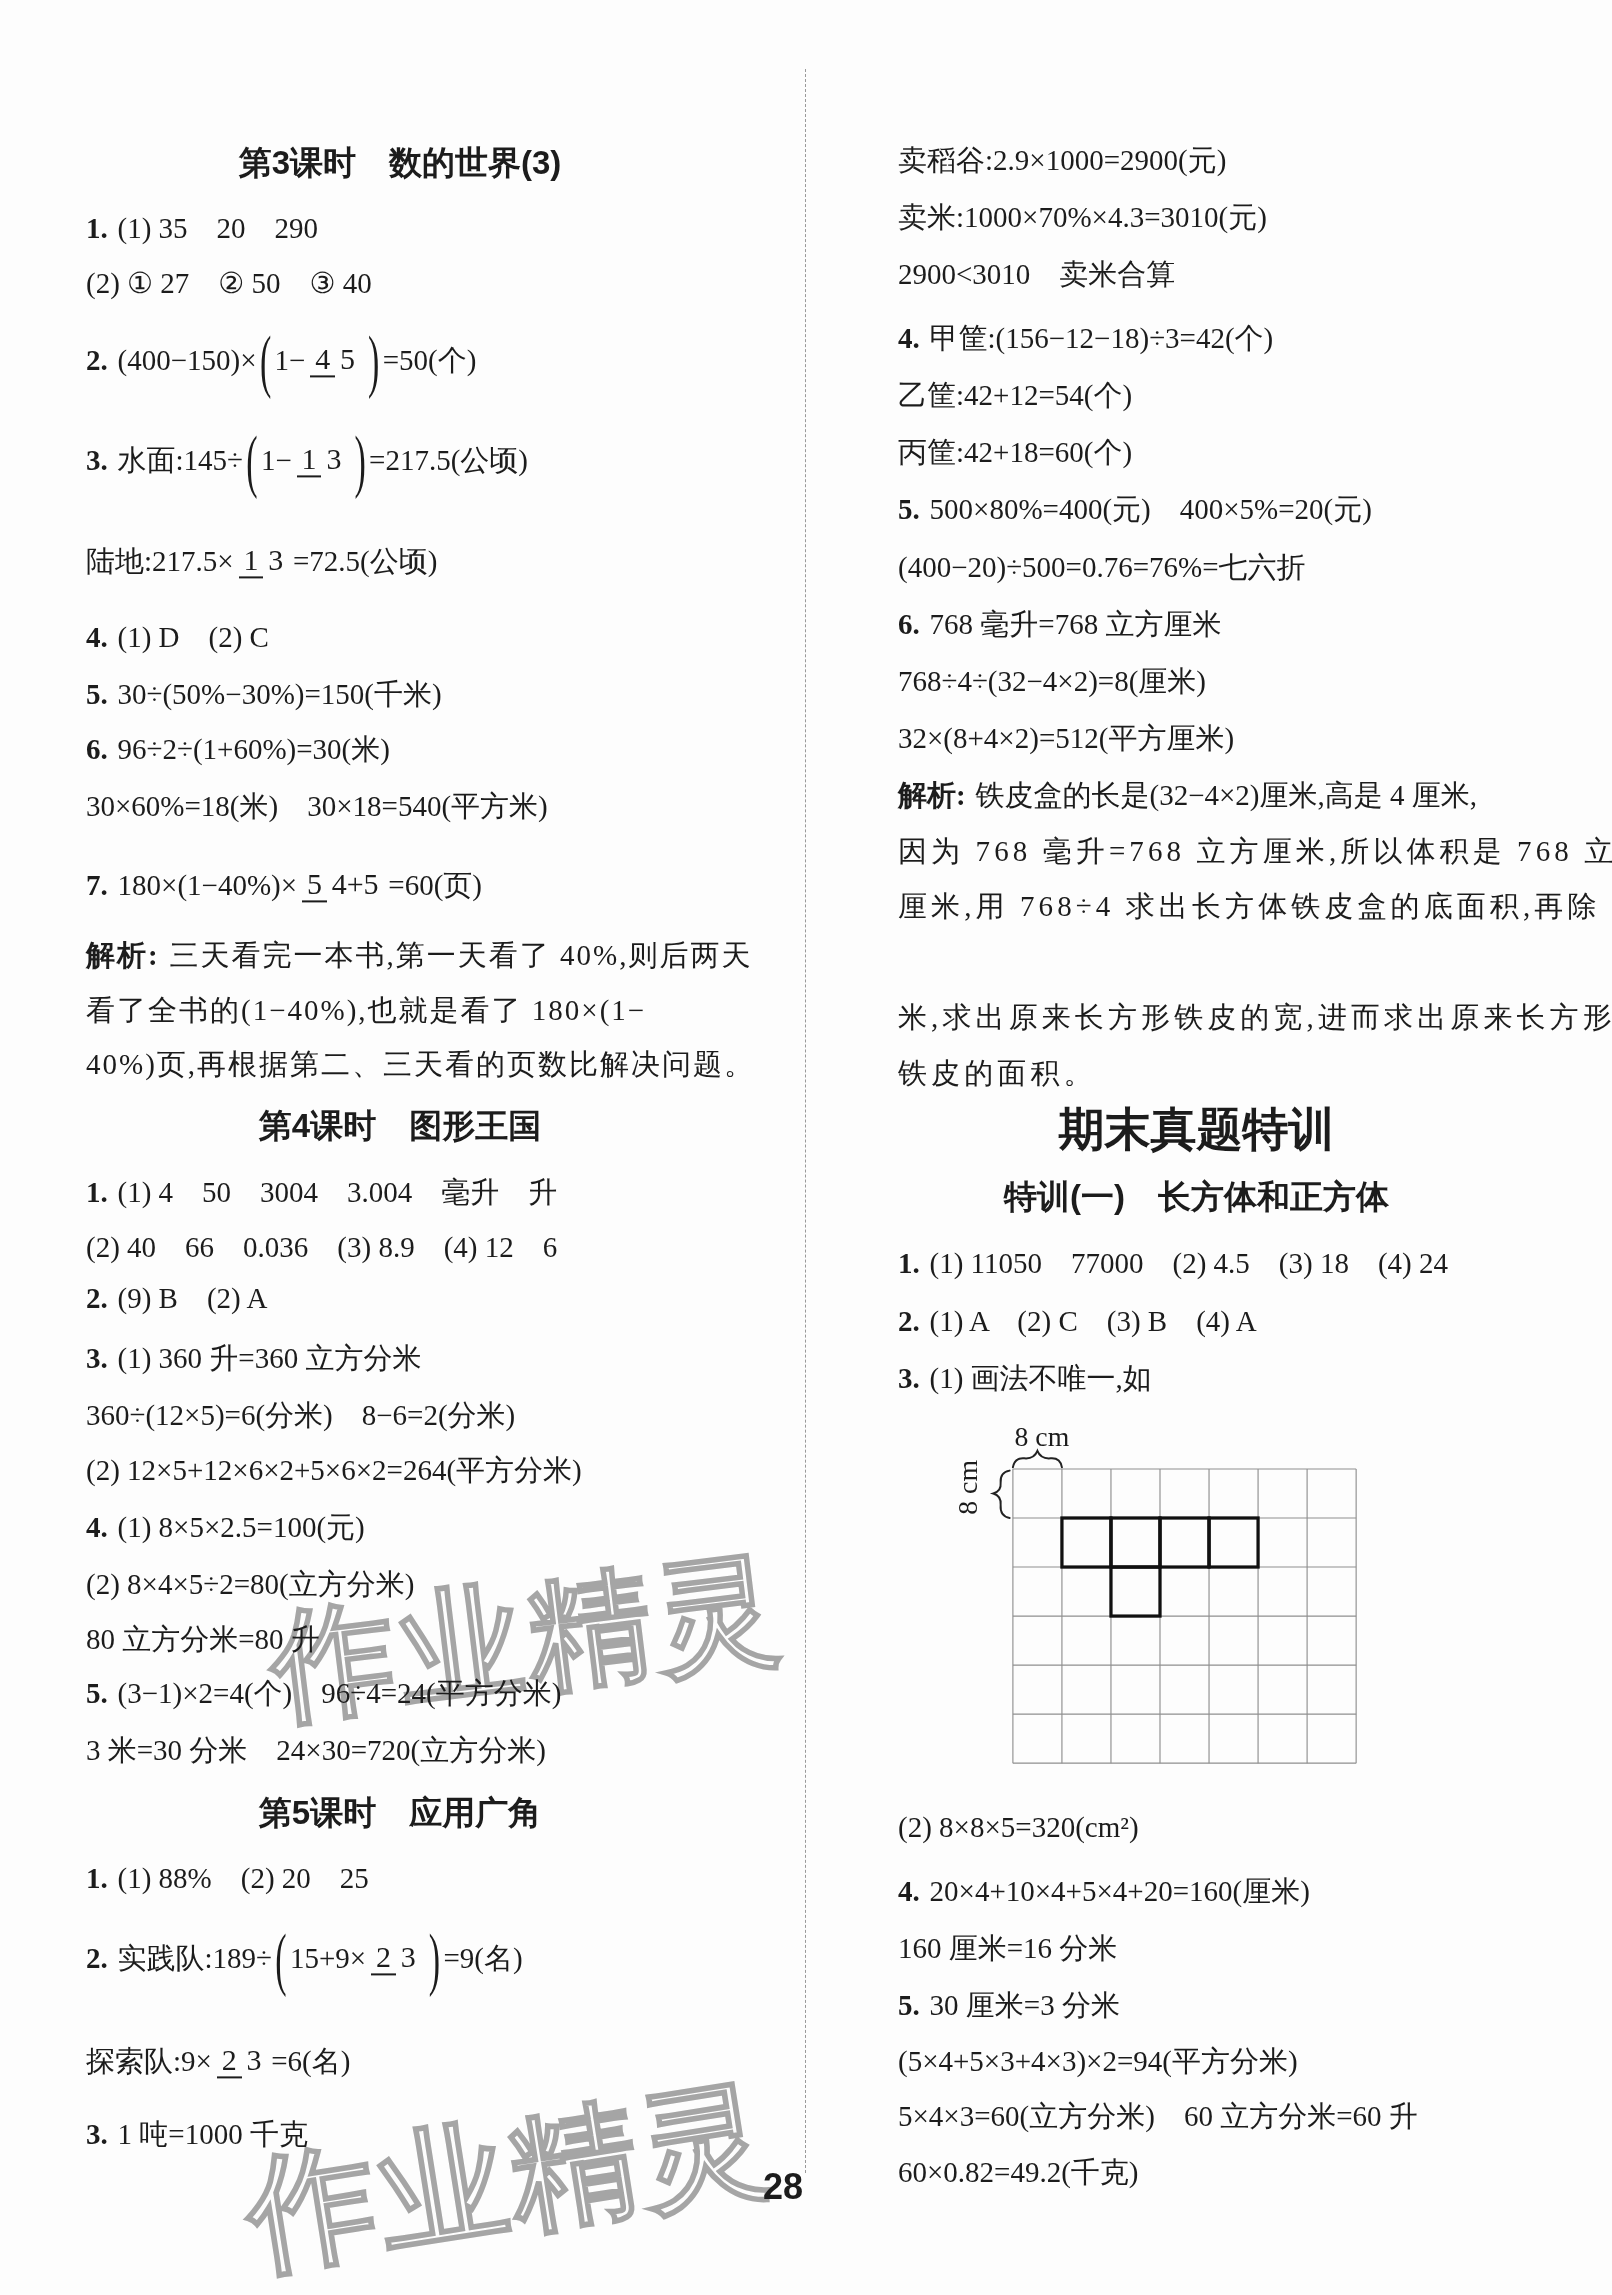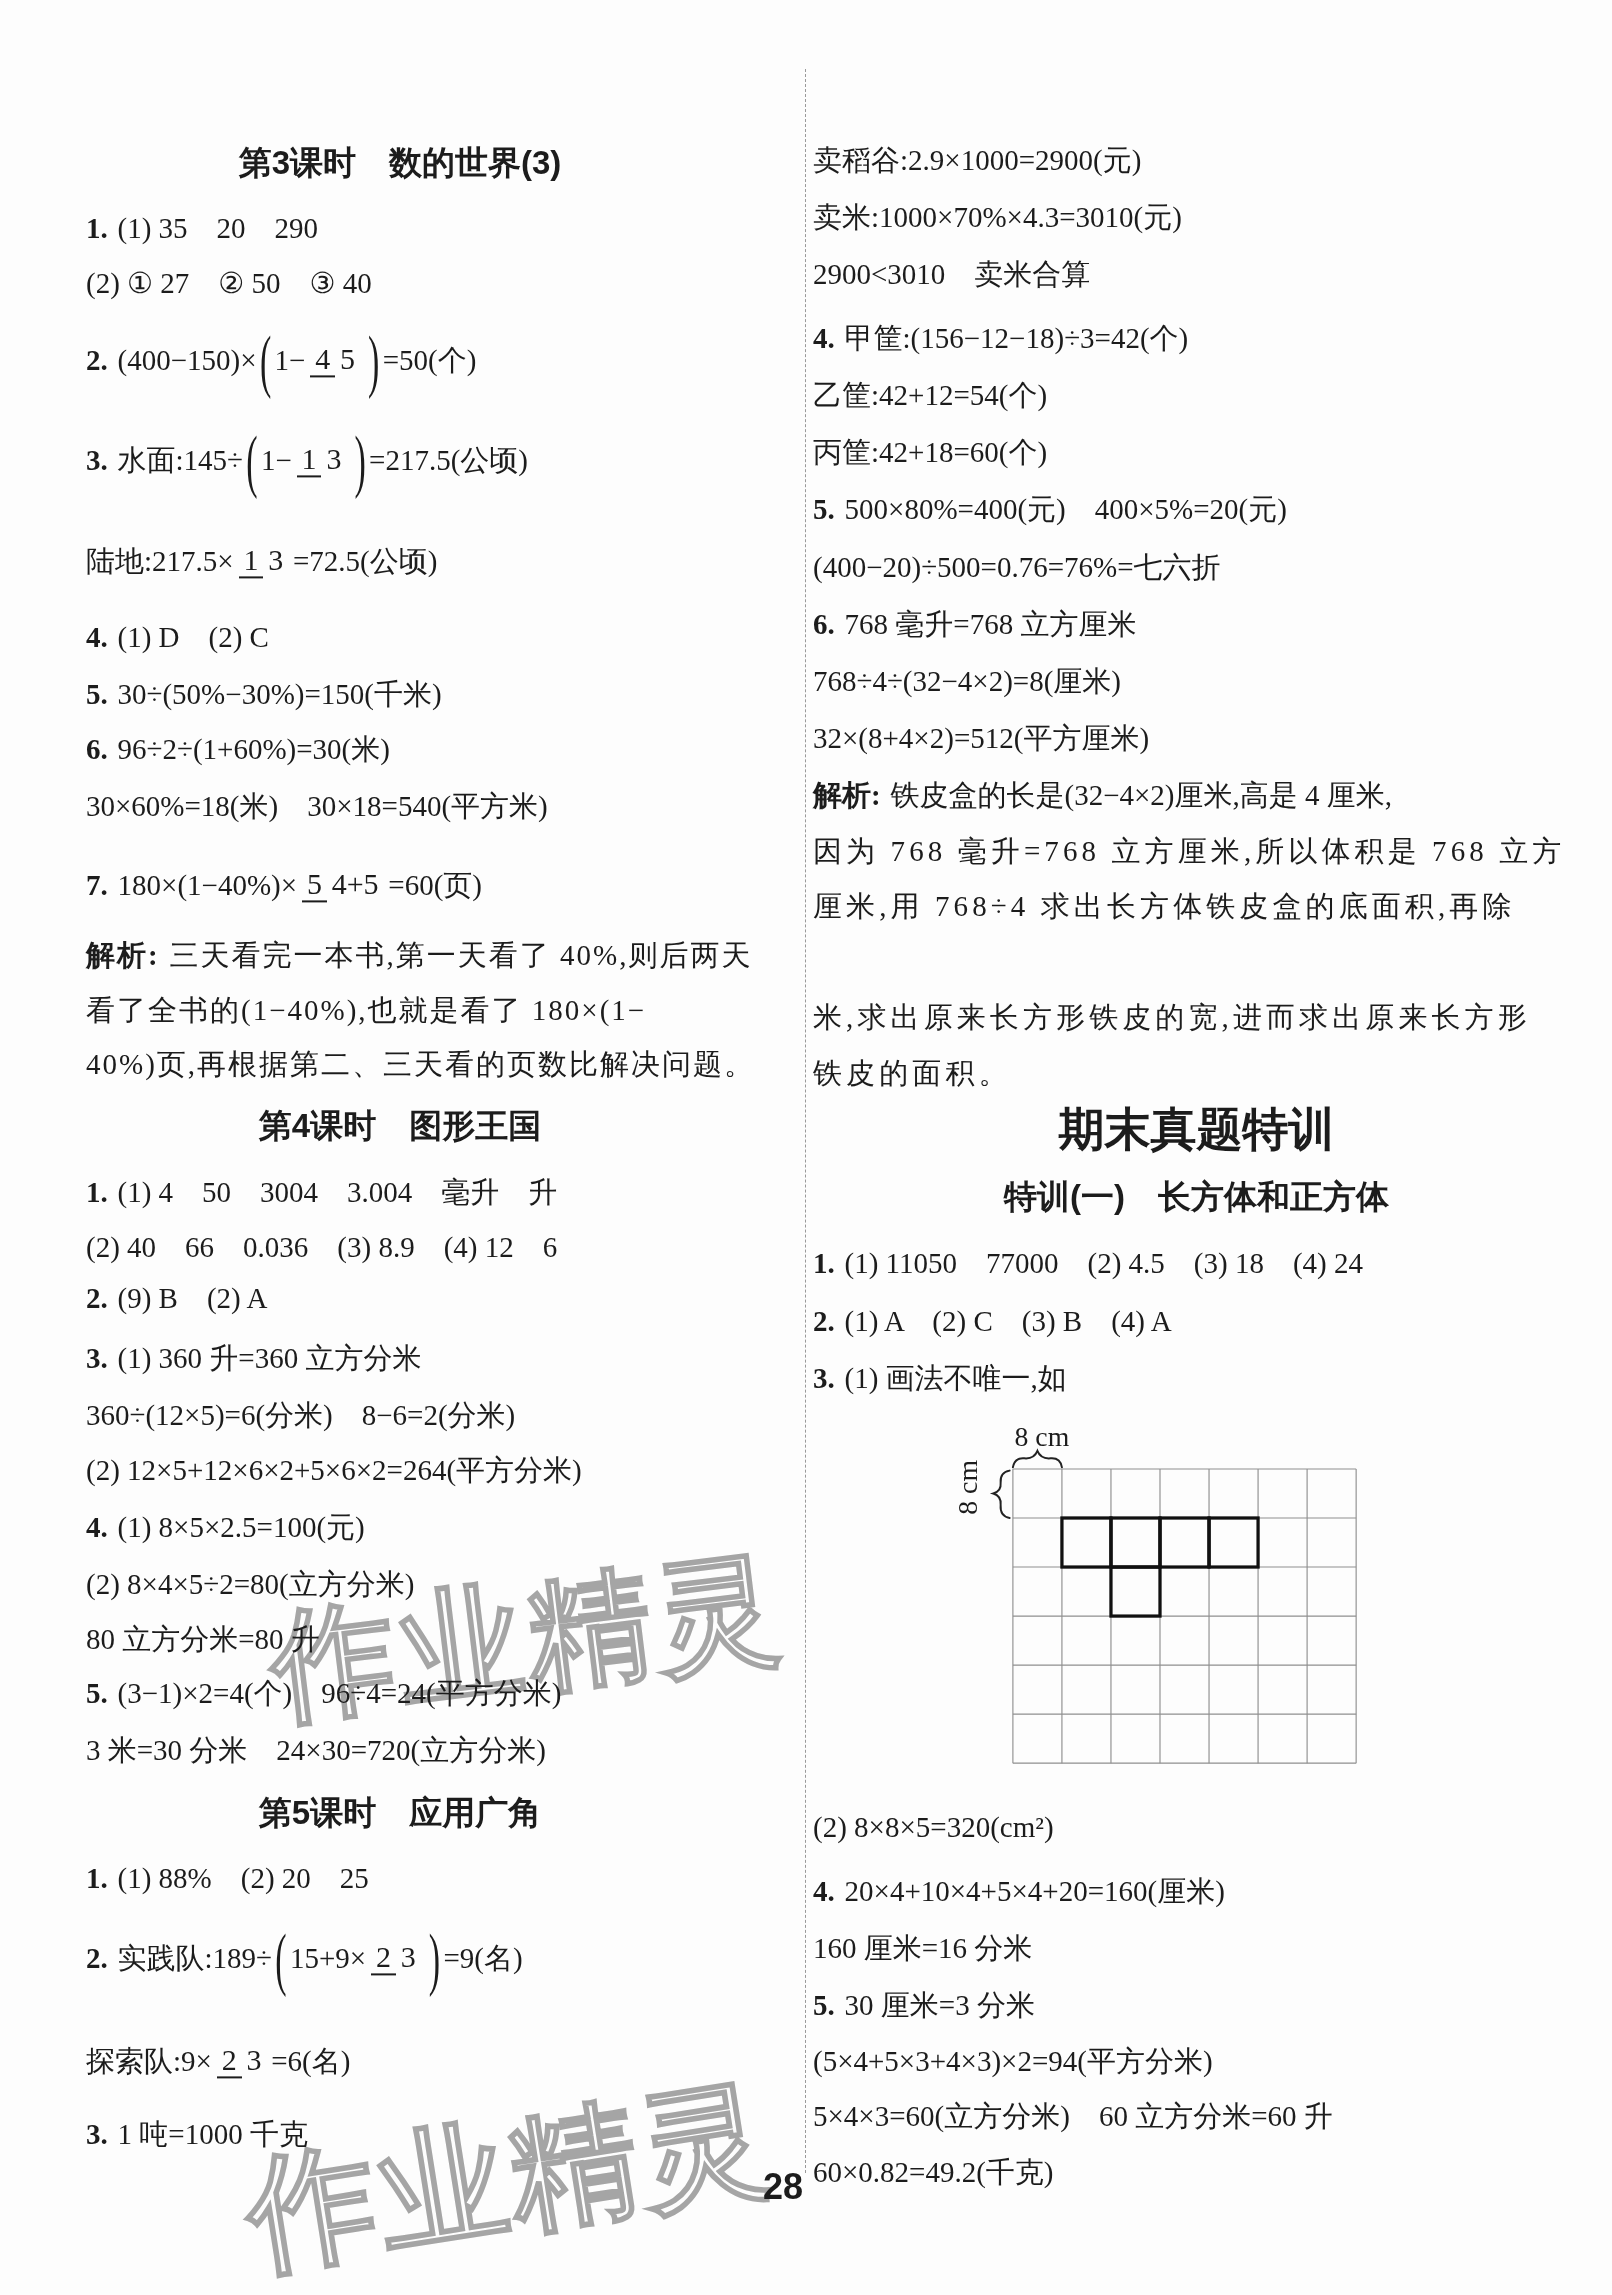--- a/index.html
+++ b/index.html
@@ -5,21 +5,21 @@
   html,body{margin:0;padding:0;background:#e8e8e8;}
   .page{position:relative;width:1613px;height:2295px;background:#fdfdfd;overflow:hidden;
         font-family:"Liberation Serif","DejaVu Serif",serif;color:#1c1c1c;}
   .divider{position:absolute;left:805px;top:69px;height:2104px;width:0;
            border-left:1.6px dashed #9a9a9a;}
   .hdr{position:absolute;left:61px;width:678px;text-align:center;font-size:33px;font-weight:700;
        font-family:"Liberation Sans","DejaVu Sans",sans-serif;white-space:nowrap;}
   .hdrR{position:absolute;left:841px;width:711px;text-align:center;font-weight:700;
         font-family:"Liberation Sans","DejaVu Sans",sans-serif;white-space:nowrap;}
   .ln{position:absolute;left:86px;font-size:29px;line-height:41px;white-space:nowrap;}
-  .r .ln, .ln.rr{left:813px;}
+  .r .ln, .ln.rr{left:898px;}
   .n{font-weight:700;margin-right:9.8px;}
   .ls{letter-spacing:4.1px;}
   .ls2{letter-spacing:2px;}
   .fx{display:flex;align-items:center;height:91px;}
   .fx > span, .fx > b{display:inline-block;}
   .frac{display:inline-flex;flex-direction:column;align-items:center;font-size:30px;
         line-height:29px;margin:0 4.9px;transform:translateY(-1.6px);}
   .frac .num{border-bottom:2.5px solid #1c1c1c;padding:0 4.9px;}
   .frac .den{padding:0 4.9px;}
   .bp{font-size:34px;transform:scaleY(2.05);margin:0 3.3px;font-weight:400;}

